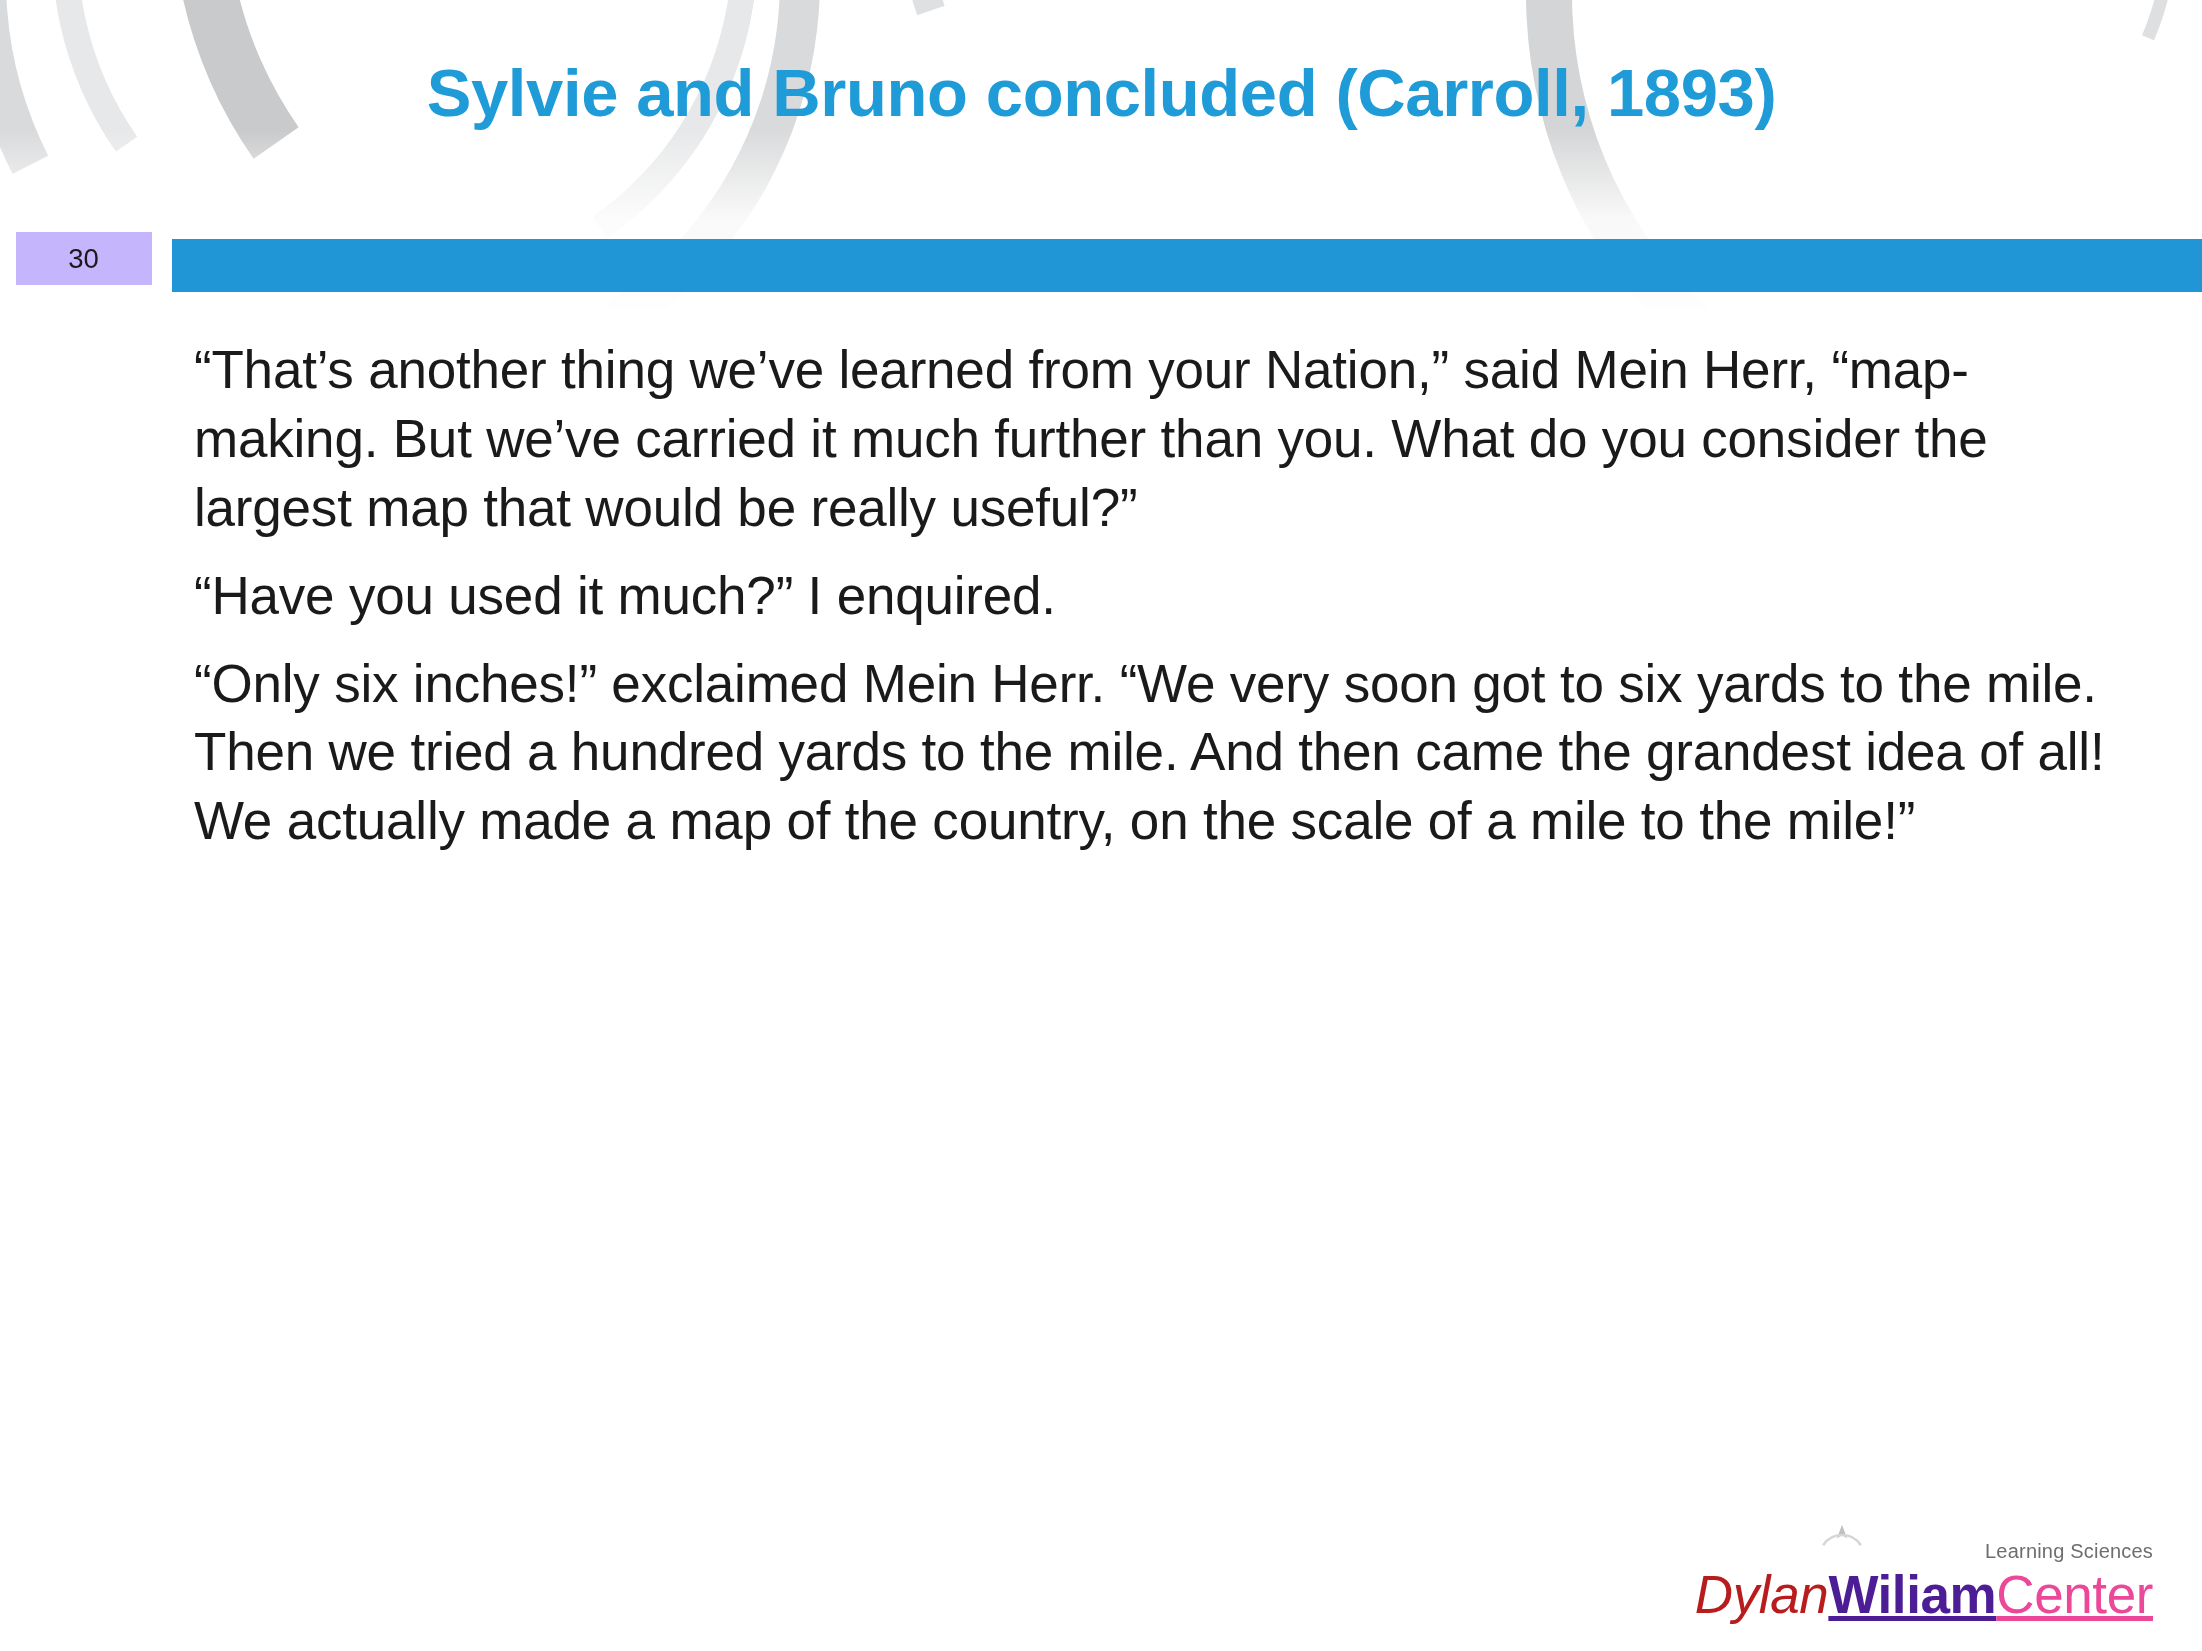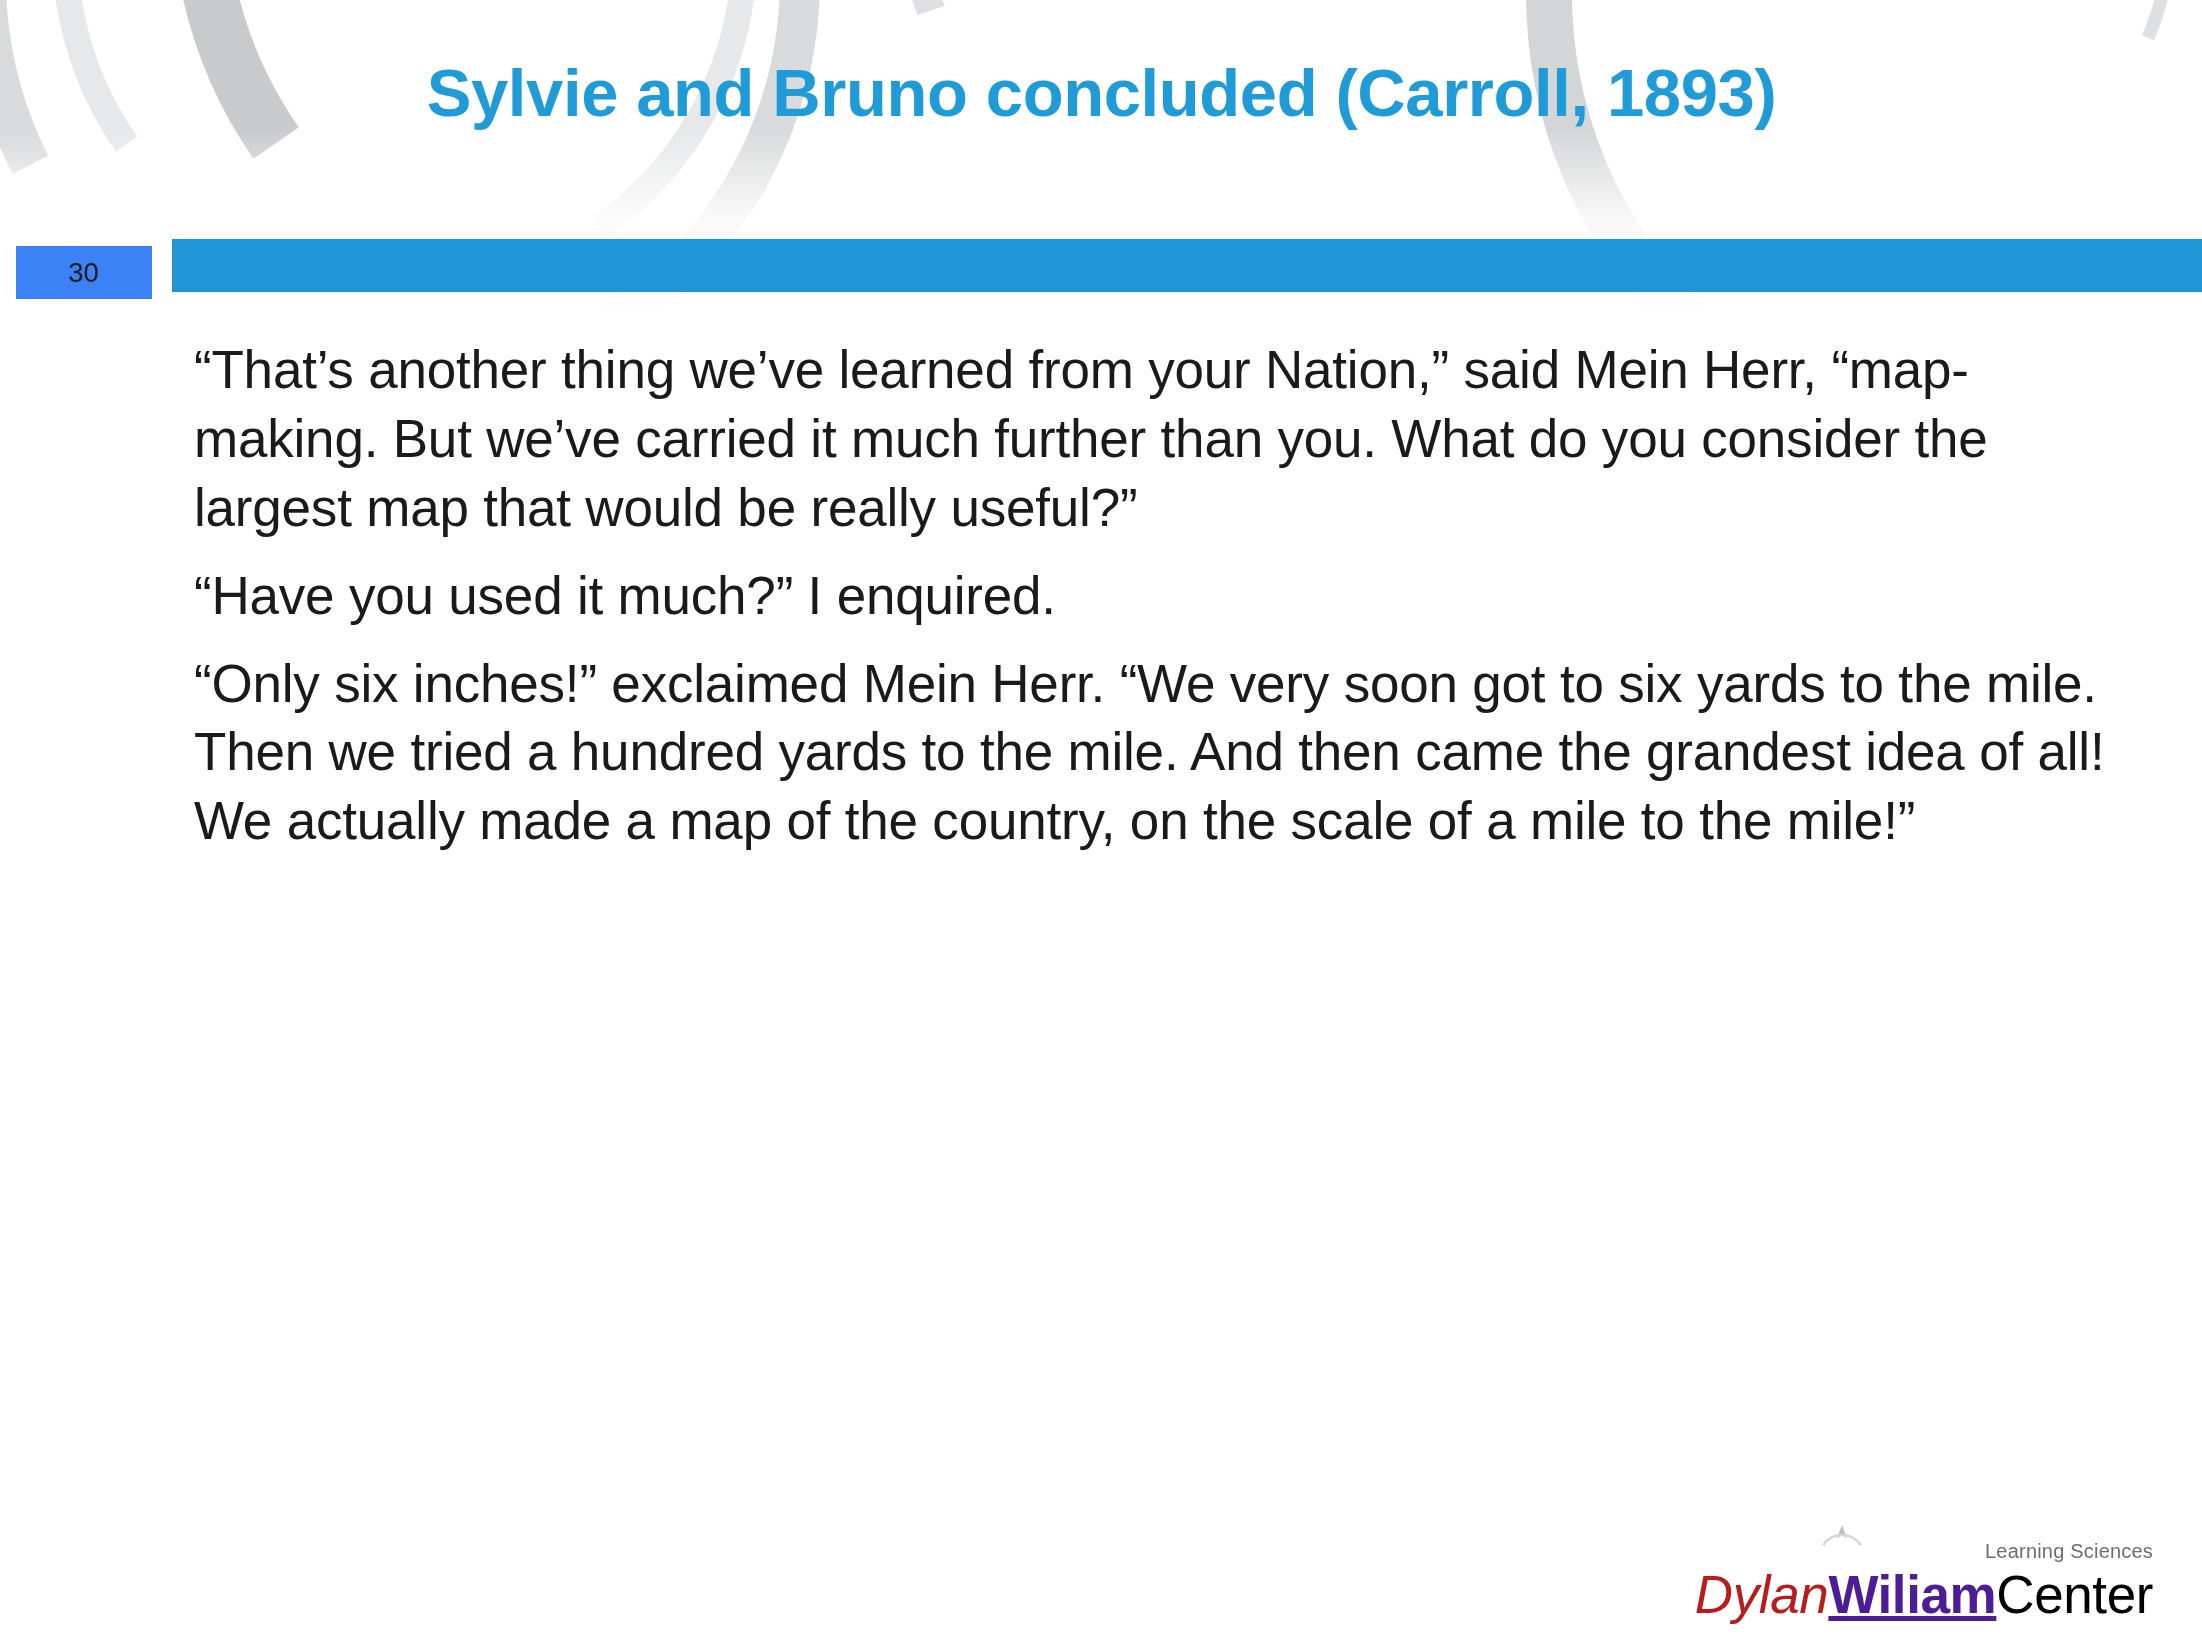--- a/index.html
+++ b/index.html
@@ -136,24 +136,24 @@
     font-size: 67px;
     font-weight: bold;
     letter-spacing: -0.4px;
     line-height: 1.1;
   }
 
   
   .page-chip {
     position: absolute;
     left: 15.5px;
-    top: 246px;
+    top: 232px;
     width: 136px;
     height: 53px;
-    background: #3b82f6;
+    background: #c4b5fd;
     display: flex;
     align-items: center;
     justify-content: center;
     color: #1a1a1a;
     font-size: 27.5px;
   }
   .blue-bar {
     position: absolute;
     left: 172px;
     top: 239px;
@@ -193,21 +193,21 @@
     margin-bottom: 6.9px;
     position: relative;
   }
   .logo-main {
     font-size: 53px;
     letter-spacing: -0.4px;
     white-space: nowrap;
   }
   .logo-dylan { color: #b91c1c; font-style: italic; }
   .logo-wiliam { color: #4c1d95; font-weight: bold; text-decoration: underline; }
-  .logo-center { color: #000000; }
+  .logo-center { color: #ec4899; text-decoration: underline; }
   .logo-mark {
     position: absolute;
     right: 337px;
     bottom: 93px;
     width: 48px;
     height: 36px;
   }
 </style>
 </head>
 <body>

